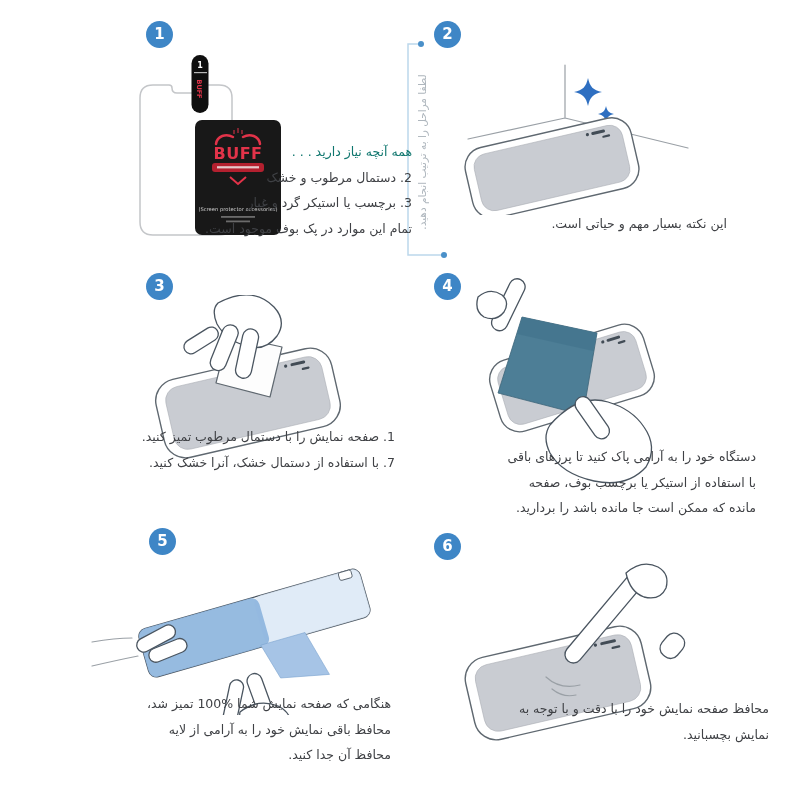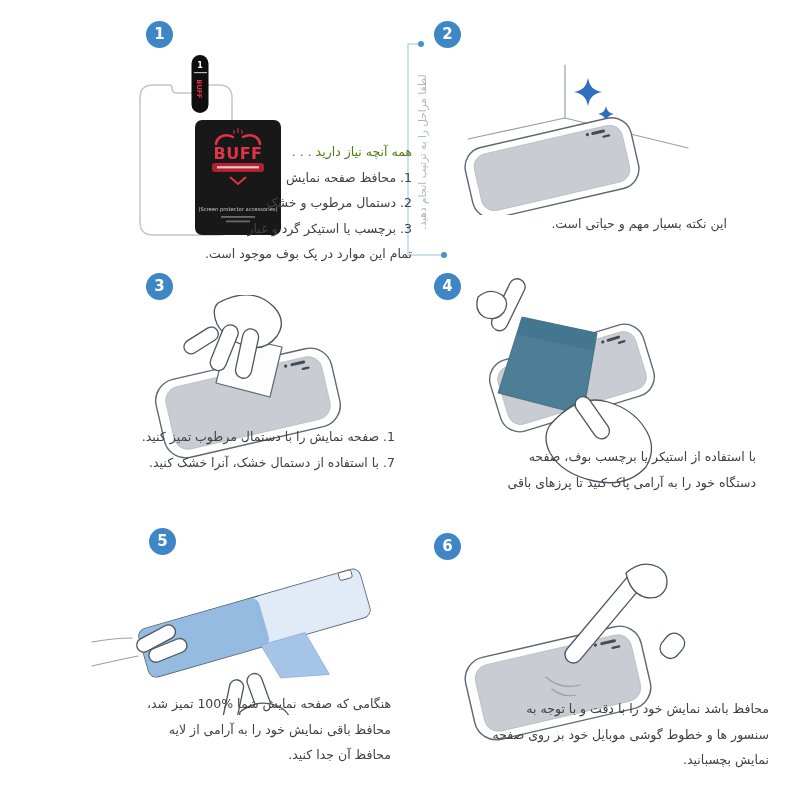--- a/index.html
+++ b/index.html
@@ -9,21 +9,21 @@
   }
   .badge{
     position:absolute;width:27px;height:27px;border-radius:50%;
     background:#3e86c6;color:#fff;font-size:15px;font-weight:bold;
     display:flex;align-items:center;justify-content:center;line-height:1;
   }
   .caption{
     position:absolute;direction:rtl;text-align:right;
     color:#3f4145;font-size:12.5px;line-height:25.5px;white-space:nowrap;
   }
-  .caption .heading{color:#4d7c0f;}
+  .caption .heading{color:#0f766e;}
   .illus{position:absolute;}
   .vnote{
     position:absolute;left:329px;top:144px;width:190px;height:16px;
     transform:rotate(-90deg);transform-origin:center;
     direction:rtl;text-align:center;color:#aeb6bd;font-size:10.5px;white-space:nowrap;
   }
   svg{display:block;}
   svg *{vector-effect:non-scaling-stroke;}
   .sk{fill:#ffffff;stroke:#4a5560;stroke-width:1.3;stroke-linejoin:round;stroke-linecap:round;}
   .ln{fill:none;stroke:#9aa0a6;stroke-width:1.2;stroke-linecap:round;}
@@ -162,43 +162,42 @@
   <path class="ln" d="M 116,122 q 14,13 34,8 M 122,134 q 11,9 24,6"></path>
   <g>
     <rect class="sk" x="-8.5" y="0" width="17" height="118" rx="8.5" transform="translate(138,106) rotate(220)"></rect>
     <path class="sk" d="M 196,18 Q 212,4 228,12 Q 240,19 236,33 Q 230,46 214,42 Q 200,37 196,18 Z"></path>
     <rect class="sk" x="-10" y="-12" width="20" height="26" rx="9" transform="translate(243,90) rotate(40)"></rect>
   </g>
 </svg>
 
 <div class="caption" style="right:388px;top:139px">
   <div class="heading">همه آنچه نیاز دارید . . .</div>
-  <div>1. محافظ صفحه نمایش</div>
   <div>2. دستمال مرطوب و خشک</div>
   <div>3. برچسب یا استیکر گرد و غبار</div>
   <div>تمام این موارد در پک بوف موجود است.</div>
 </div>
 
 <div class="caption" style="right:73px;top:211px">
   <div>این نکته بسیار مهم و حیاتی است.</div>
 </div>
 
 <div class="caption" style="right:405px;top:424px">
   <div>1. صفحه نمایش را با دستمال مرطوب تمیز کنید.</div>
   <div>7. با استفاده از دستمال خشک، آنرا خشک کنید.</div>
 </div>
 
 <div class="caption" style="right:44px;top:444px">
+  <div>دستگاه خود را به آرامی پاک کنید تا پرزهای باقی</div>
   <div>با استفاده از استیکر یا برچسب بوف، صفحه</div>
-  <div>دستگاه خود را به آرامی پاک کنید تا پرزهای باقی</div>
+  <div>مانده که ممکن است جا مانده باشد را بردارید.</div>
 </div>
 
 <div class="caption" style="right:409px;top:691px">
   <div>هنگامی که صفحه نمایش شما %100 تمیز شد،</div>
   <div>محافظ باقی نمایش خود را به آرامی از لایه</div>
   <div>محافظ آن جدا کنید.</div>
 </div>
 
 <div class="caption" style="right:31px;top:696px">
-  <div>محافظ باشد نمایش خود را با دقت و با توجه به</div>
-  <div>سنسور ها و خطوط گوشی موبایل خود بر روی صفحه</div>
+  <div>محافظ صفحه نمایش خود را با دقت و با توجه به</div>
   <div>نمایش بچسبانید.</div>
 </div>
 
 </body></html>

